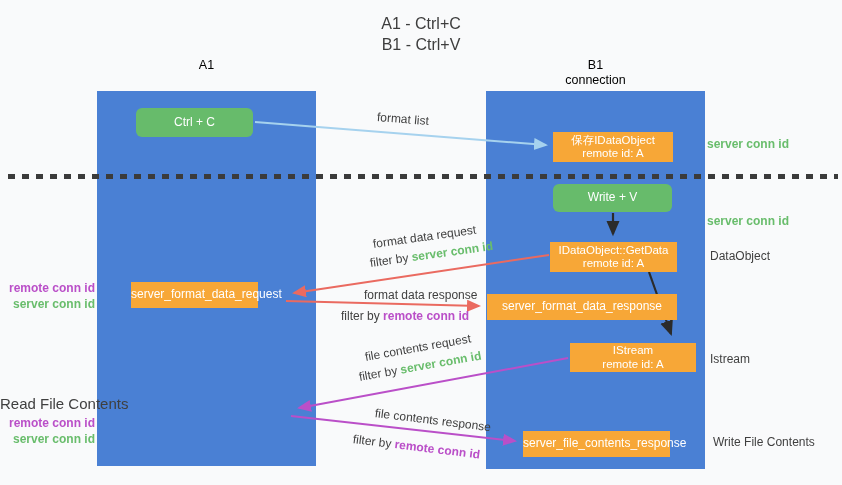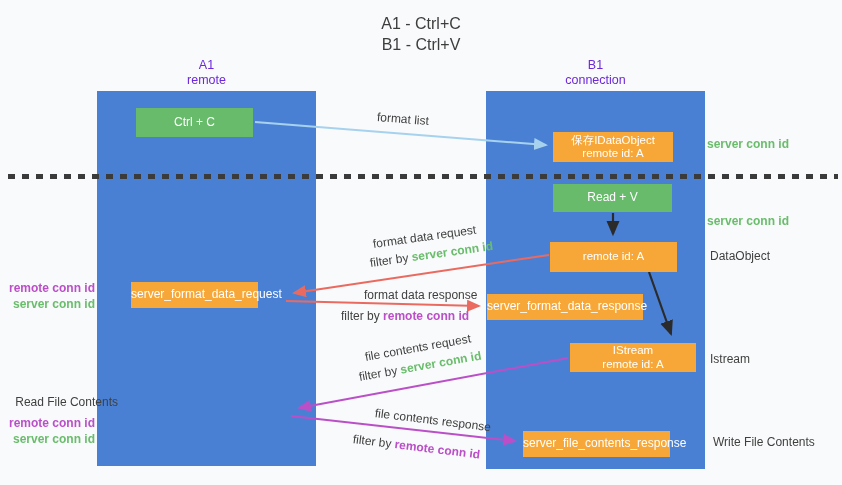--- a/index.html
+++ b/index.html
@@ -13,34 +13,34 @@
     position:absolute; left:0; top:9px; width:100%;
     text-align:center; color:#3d3d3d; font-size:16px; line-height:21px;
   }
   .lane {
     position:absolute; background:#4a80d4; top:87px;
   }
   .lane-a1 { left:97px;  width:219px; height:375px; }
   .lane-b1 { left:486px; width:219px; height:378px; }
   .lane-header {
     position:absolute; top:54px; text-align:center;
-    color:#6d28d9; font-size:12.5px; line-height:15px;
+    color:#000000; font-size:12.5px; line-height:15px;
   }
   .lane-header.a1 { left:97px;  width:219px; }
   .lane-header.b1 { left:486px; width:219px; }
   .divider {
     position:absolute; left:8px; top:170px; width:830px; height:5px;
     background:repeating-linear-gradient(90deg,#3b3b3b 0 7px,transparent 7px 14px);
   }
   .node {
     position:absolute; color:#fff; text-align:center;
     display:flex; flex-direction:column; justify-content:center;
     font-size:12px; line-height:13.5px; white-space:nowrap;
   }
-  .green  { background:#67bb6b; }
+  .green  { background:#67bb6b;border-radius:6px; }
   .orange { background:#f7a737; }
   .node.two { font-size:11.5px; }
   .arrow-layer { position:absolute; left:0; top:0; width:842px; height:485px; pointer-events:none; }
   .albl {
     position:absolute; color:#3f3f3f; font-size:12px; white-space:nowrap;
     transform-origin:left center;
   }
   .albl b.gr { color:#69bd6c; font-weight:bold; }
   .albl b.pu { color:#ba4fc8; font-weight:bold; }
   .side {
@@ -59,21 +59,20 @@
 
 <div class="canvas">
 
   <div class="title">
     <div>A1 - Ctrl+C</div>
     <div>B1 - Ctrl+V</div>
   </div>
 
   <div class="lane-header a1">
     <div>A1</div>
-    <div>remote</div>
   </div>
   <div class="lane-header b1">
     <div>B1</div>
     <div>connection</div>
   </div>
 
   <div class="lane lane-a1"></div>
   <div class="lane lane-b1"></div>
 
   <div class="divider"></div>
@@ -105,32 +104,33 @@
   <div class="node green" style="left:136px;top:104px;width:117px;height:29px;">
     <span>Ctrl + C</span>
   </div>
 
   <div class="node orange two" style="left:553px;top:128px;width:120px;height:30px;">
     <span>保存IDataObject</span>
     <span>remote id: A</span>
   </div>
 
   <div class="node green" style="left:553px;top:180px;width:119px;height:28px;">
-    <span>Read + V</span>
+    <span>Write + V</span>
   </div>
 
   <div class="node orange two" style="left:550px;top:238px;width:127px;height:30px;">
+    <span>IDataObject::GetData</span>
     <span>remote id: A</span>
   </div>
 
   <div class="node orange" style="left:131px;top:278px;width:127px;height:26px;">
     <span>server_format_data_request</span>
   </div>
 
-  <div class="node orange" style="left:487px;top:290px;width:156px;height:26px;">
+  <div class="node orange" style="left:487px;top:290px;width:190px;height:26px;">
     <span>server_format_data_response</span>
   </div>
 
   <div class="node orange two" style="left:570px;top:339px;width:126px;height:29px;">
     <span>IStream</span>
     <span>remote id: A</span>
   </div>
 
 
   <div class="node orange" style="left:523px;top:427px;width:147px;height:26px;">
@@ -155,20 +155,20 @@
   <div class="side gr" style="left:707px;top:210px;">server conn id</div>
   <div class="side" style="left:710px;top:245px;">DataObject</div>
   <div class="side" style="left:710px;top:348px;">Istream</div>
   <div class="side" style="left:713px;top:431px;">Write File Contents</div>
 
   <div class="leftblock" style="left:0px;top:276px;width:95px;">
     <div class="pu">remote conn id</div>
     <div class="gr">server conn id</div>
   </div>
 
-  <div class="side" style="left:0px;top:391px;width:118px;text-align:right;font-size:12px;">Read File Contents</div>
+  <div class="side" style="left:0px;top:391px;width:118px;text-align:right;font-size:15px;">Read File Contents</div>
 
   <div class="leftblock" style="left:0px;top:411px;width:95px;">
     <div class="pu">remote conn id</div>
     <div class="gr">server conn id</div>
   </div>
 
 </div>
 
 </body></html>

